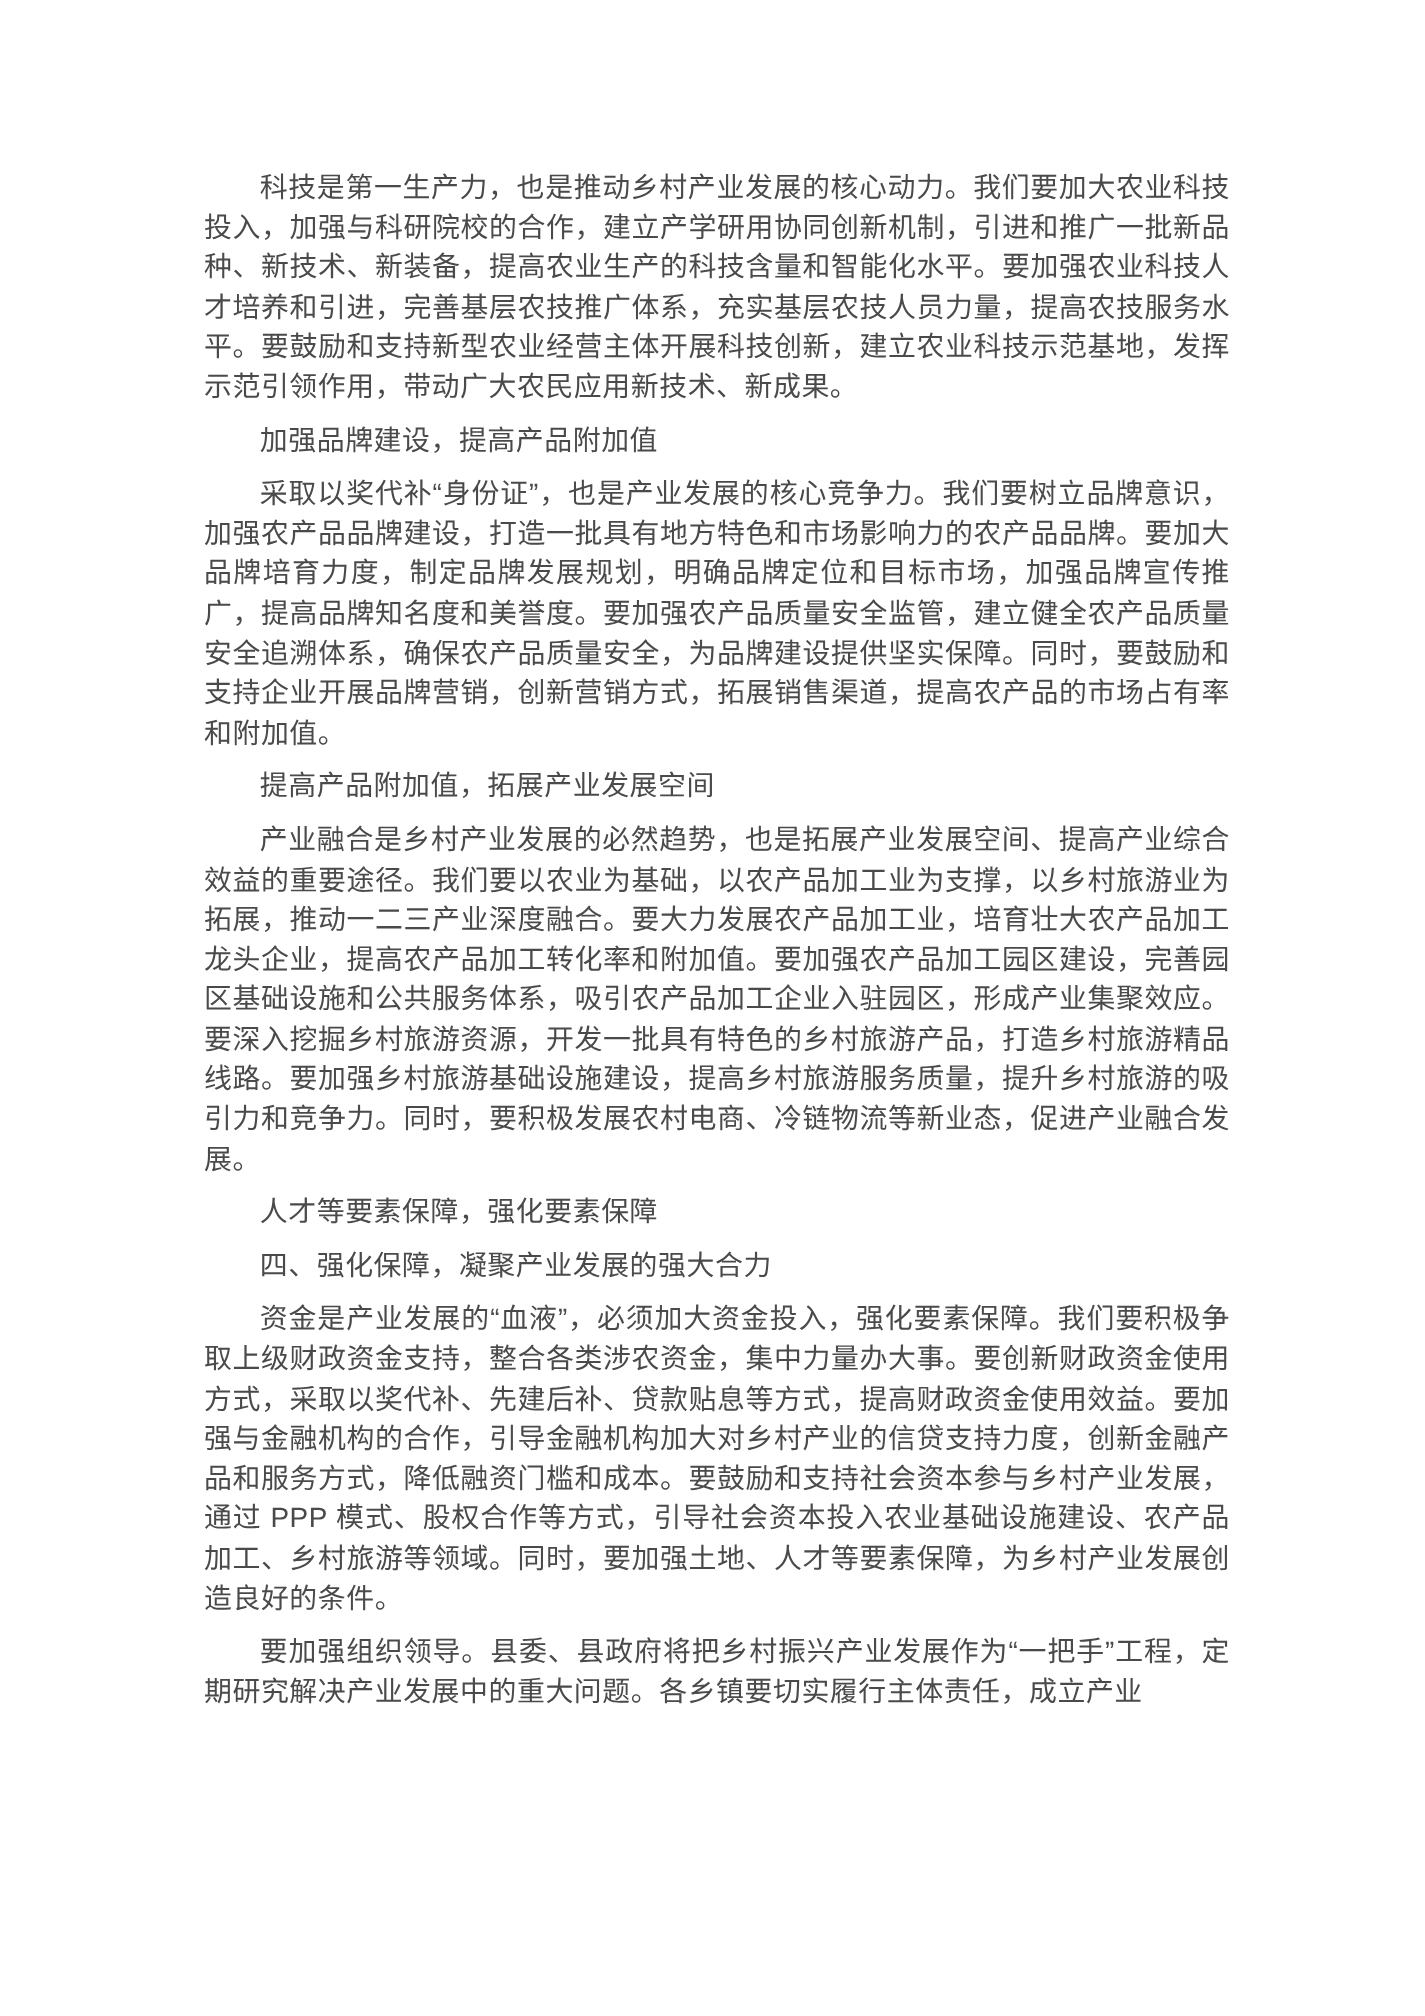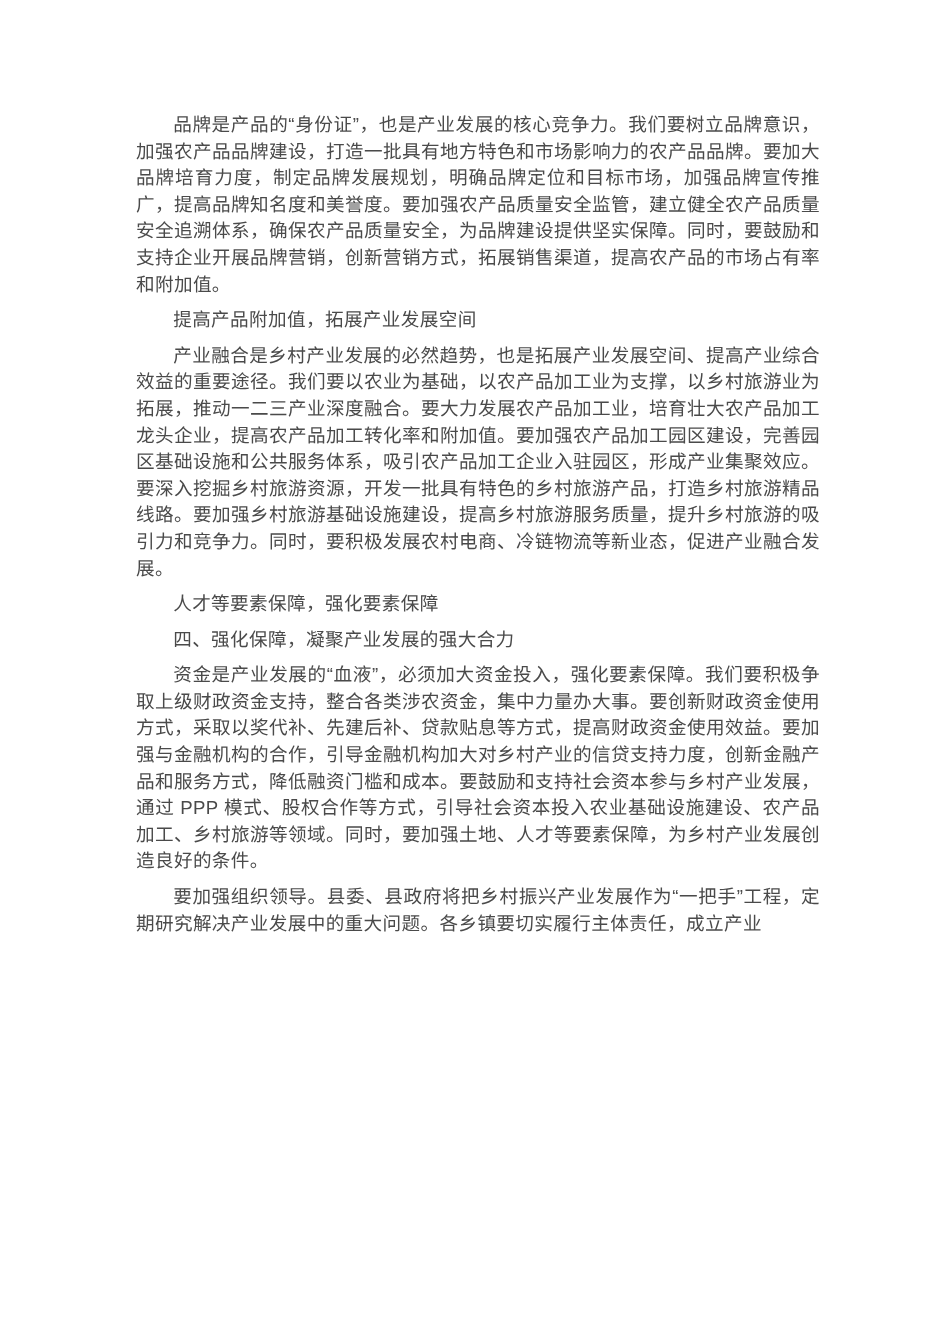--- a/index.html
+++ b/index.html
@@ -55,23 +55,25 @@
   .block.section-heading {
     text-indent: 2em;
   }
 </style>
 </head>
 <body>
 
 <div class="page">
   <div class="text-column">
 
+    <p class="block">科技是第一生产力，也是推动乡村产业发展的核心动力。我们要加大农业科技投入，加强与科研院校的合作，建立产学研用协同创新机制，引进和推广一批新品种、新技术、新装备，提高农业生产的科技含量和智能化水平。要加强农业科技人才培养和引进，完善基层农技推广体系，充实基层农技人员力量，提高农技服务水平。要鼓励和支持新型农业经营主体开展科技创新，建立农业科技示范基地，发挥示范引领作用，带动广大农民应用新技术、新成果。</p>
 
+    <p class="block heading">加强品牌建设，提高产品附加值</p>
 
-    <p class="block">品牌是产品的“身份证”，也是产业发展的核心竞争力。我们要树立品牌意识，加强农产品品牌建设，打造一批具有地方特色和市场影响力的农产品品牌。要加大品牌培育力度，制定品牌发展规划，明确品牌定位和目标市场，加强品牌宣传推广，提高品牌知名度和美誉度。要加强农产品质量安全监管，建立健全农产品质量安全追溯体系，确保农产品质量安全，为品牌建设提供坚实保障。同时，要鼓励和支持企业开展品牌营销，创新营销方式，拓展销售渠道，提高农产品的市场占有率和附加值。</p>
+    <p class="block">采取以奖代补“身份证”，也是产业发展的核心竞争力。我们要树立品牌意识，加强农产品品牌建设，打造一批具有地方特色和市场影响力的农产品品牌。要加大品牌培育力度，制定品牌发展规划，明确品牌定位和目标市场，加强品牌宣传推广，提高品牌知名度和美誉度。要加强农产品质量安全监管，建立健全农产品质量安全追溯体系，确保农产品质量安全，为品牌建设提供坚实保障。同时，要鼓励和支持企业开展品牌营销，创新营销方式，拓展销售渠道，提高农产品的市场占有率和附加值。</p>
 
     <p class="block heading">提高产品附加值，拓展产业发展空间</p>
 
     <p class="block">产业融合是乡村产业发展的必然趋势，也是拓展产业发展空间、提高产业综合效益的重要途径。我们要以农业为基础，以农产品加工业为支撑，以乡村旅游业为拓展，推动一二三产业深度融合。要大力发展农产品加工业，培育壮大农产品加工龙头企业，提高农产品加工转化率和附加值。要加强农产品加工园区建设，完善园区基础设施和公共服务体系，吸引农产品加工企业入驻园区，形成产业集聚效应。要深入挖掘乡村旅游资源，开发一批具有特色的乡村旅游产品，打造乡村旅游精品线路。要加强乡村旅游基础设施建设，提高乡村旅游服务质量，提升乡村旅游的吸引力和竞争力。同时，要积极发展农村电商、冷链物流等新业态，促进产业融合发展。</p>
 
     <p class="block heading">人才等要素保障，强化要素保障</p>
 
     <p class="block section-heading">四、强化保障，凝聚产业发展的强大合力</p>
 
     <p class="block">资金是产业发展的“血液”，必须加大资金投入，强化要素保障。我们要积极争取上级财政资金支持，整合各类涉农资金，集中力量办大事。要创新财政资金使用方式，采取以奖代补、先建后补、贷款贴息等方式，提高财政资金使用效益。要加强与金融机构的合作，引导金融机构加大对乡村产业的信贷支持力度，创新金融产品和服务方式，降低融资门槛和成本。要鼓励和支持社会资本参与乡村产业发展，通过 PPP 模式、股权合作等方式，引导社会资本投入农业基础设施建设、农产品加工、乡村旅游等领域。同时，要加强土地、人才等要素保障，为乡村产业发展创造良好的条件。</p>

